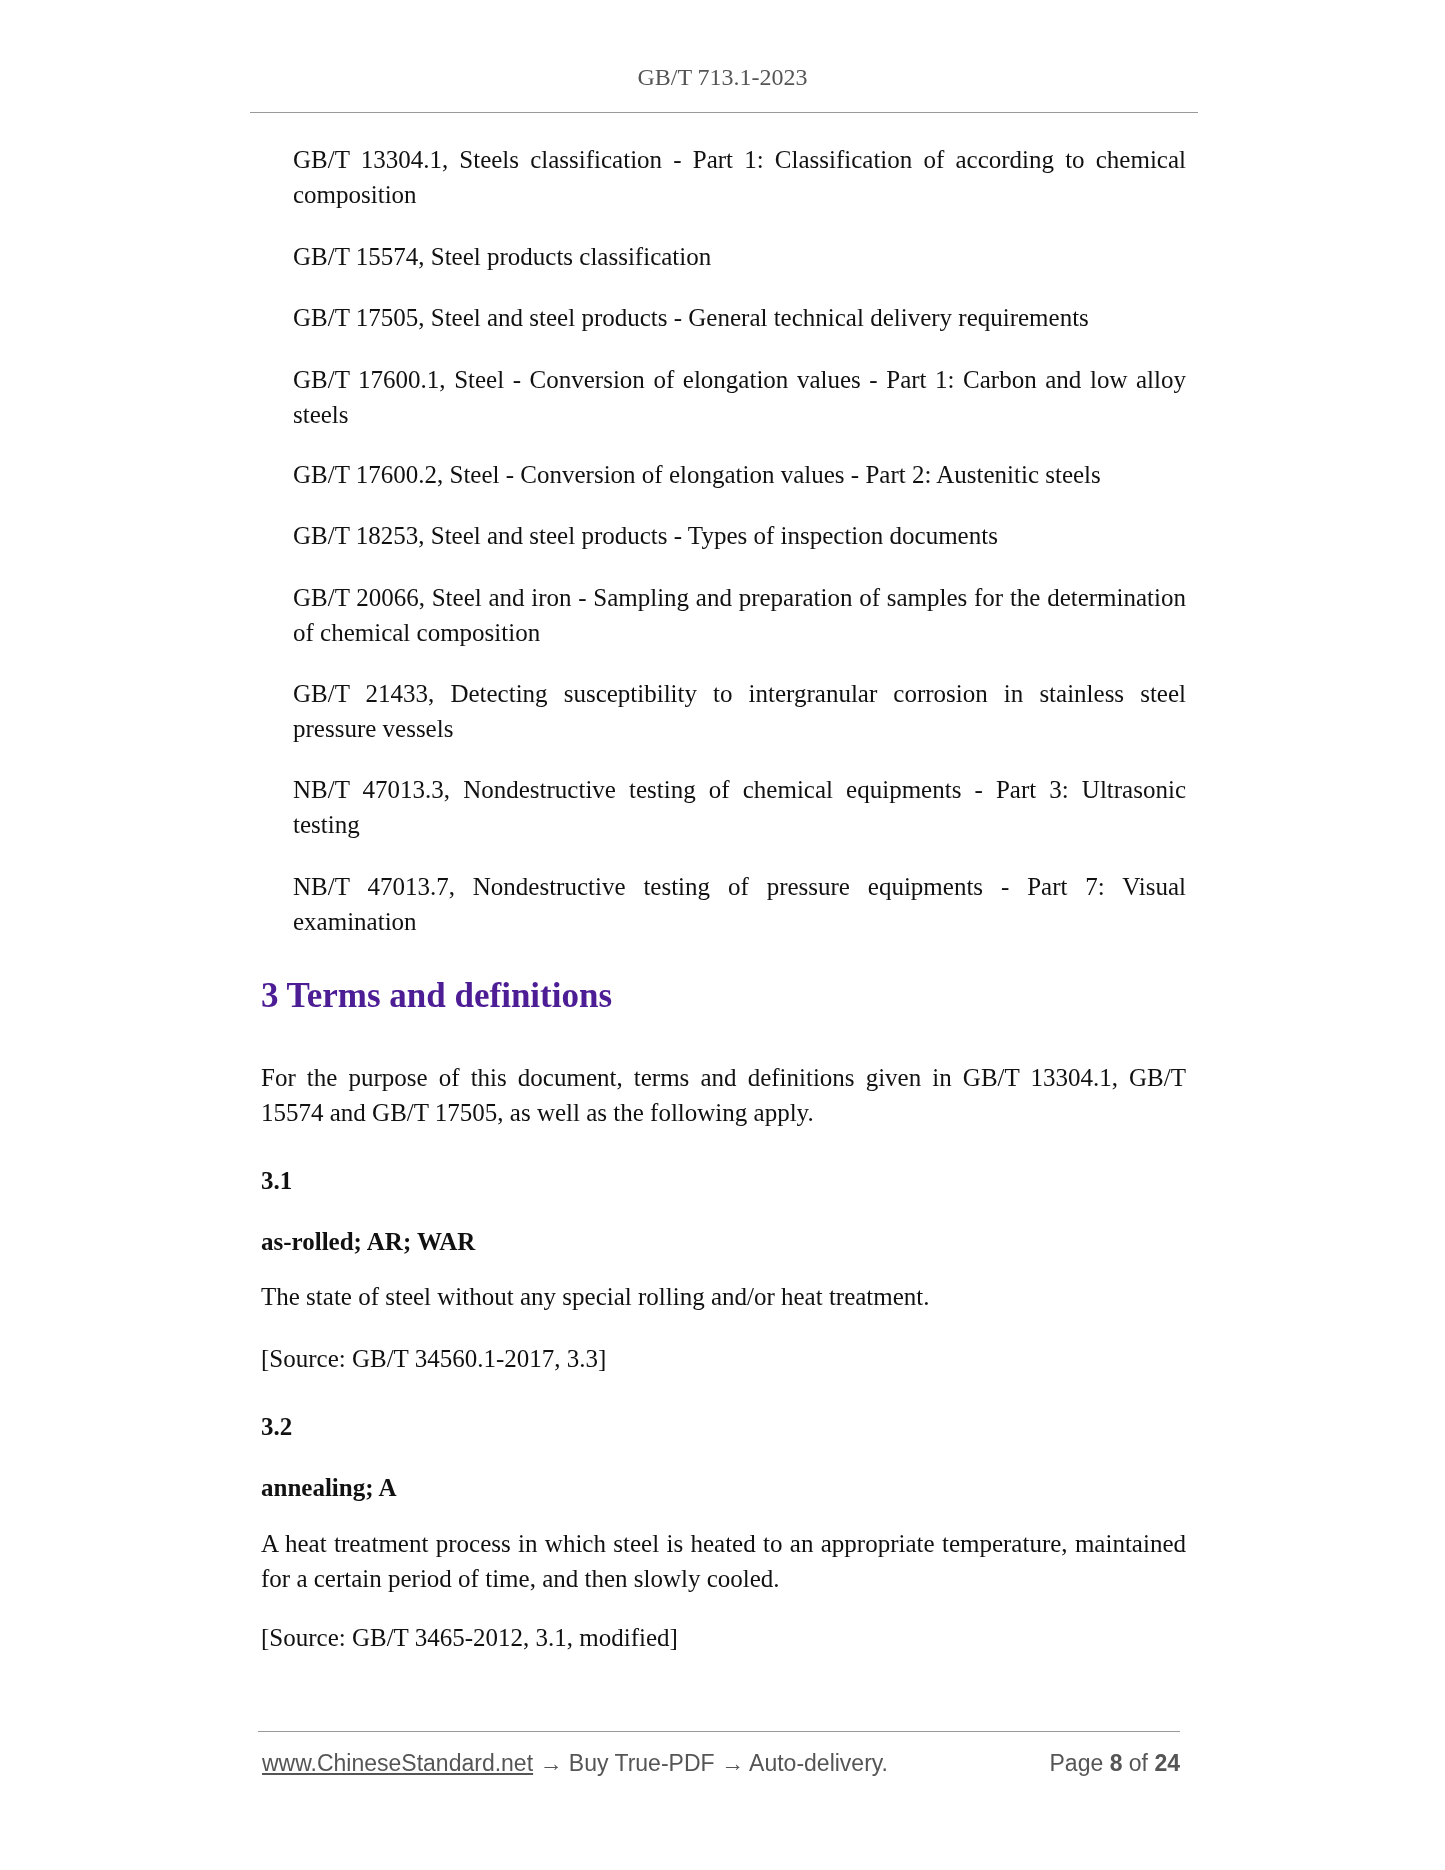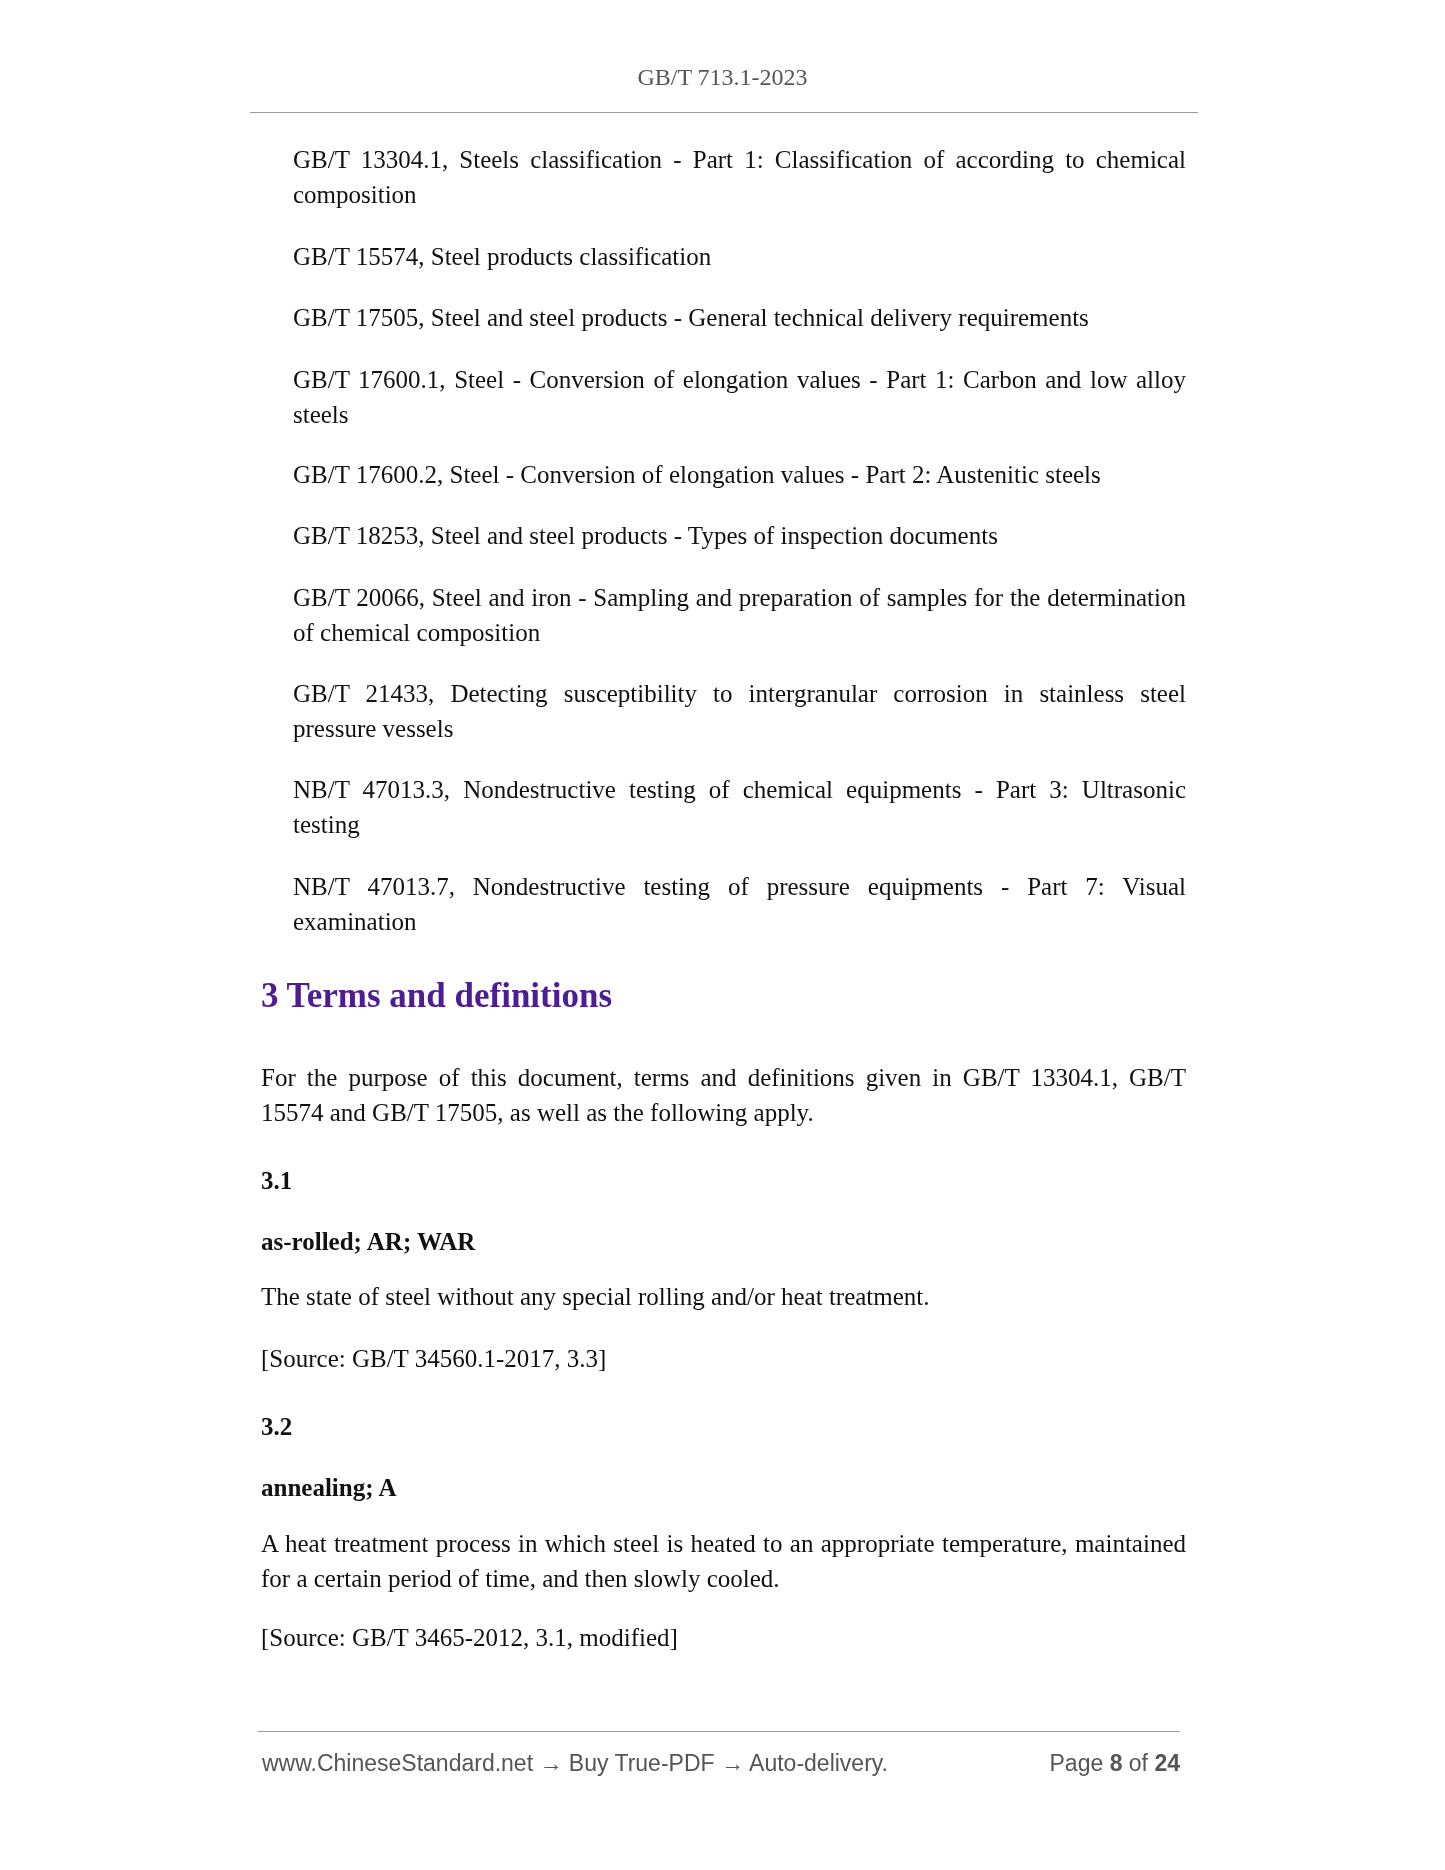--- a/index.html
+++ b/index.html
@@ -19,21 +19,21 @@
     .ref { left: 293px; width: 893px; }
     .body { left: 261px; width: 925px; }
     .heading { position: absolute; left: 261px; font-family: "Liberation Serif", serif; font-weight: bold; font-size: 35px; color: #4c1d95; margin: 0; }
     .bold { font-weight: bold; margin-top: 6px; }
     .footer {
       position: absolute; top: 1750px; left: 262px; width: 918px; height: 32px;
       font-family: "Liberation Sans", sans-serif; font-size: 23px; color: #555;
     }
     .footer .left { position: absolute; left: 0; top: 0; white-space: nowrap; }
     .footer .right { position: absolute; right: 0; top: 0; white-space: nowrap; margin-left: 48px; }
-    .footer a { color: #555; }
+    .footer a { color: #555; text-decoration: underline; }
     .footer .num { font-weight: bold; }
   </style>
 </head>
 <body>
 
 <div class="page">
 
   <div class="header-text">GB/T 713.1-2023</div>
   <div class="rule header-rule"></div>
 

